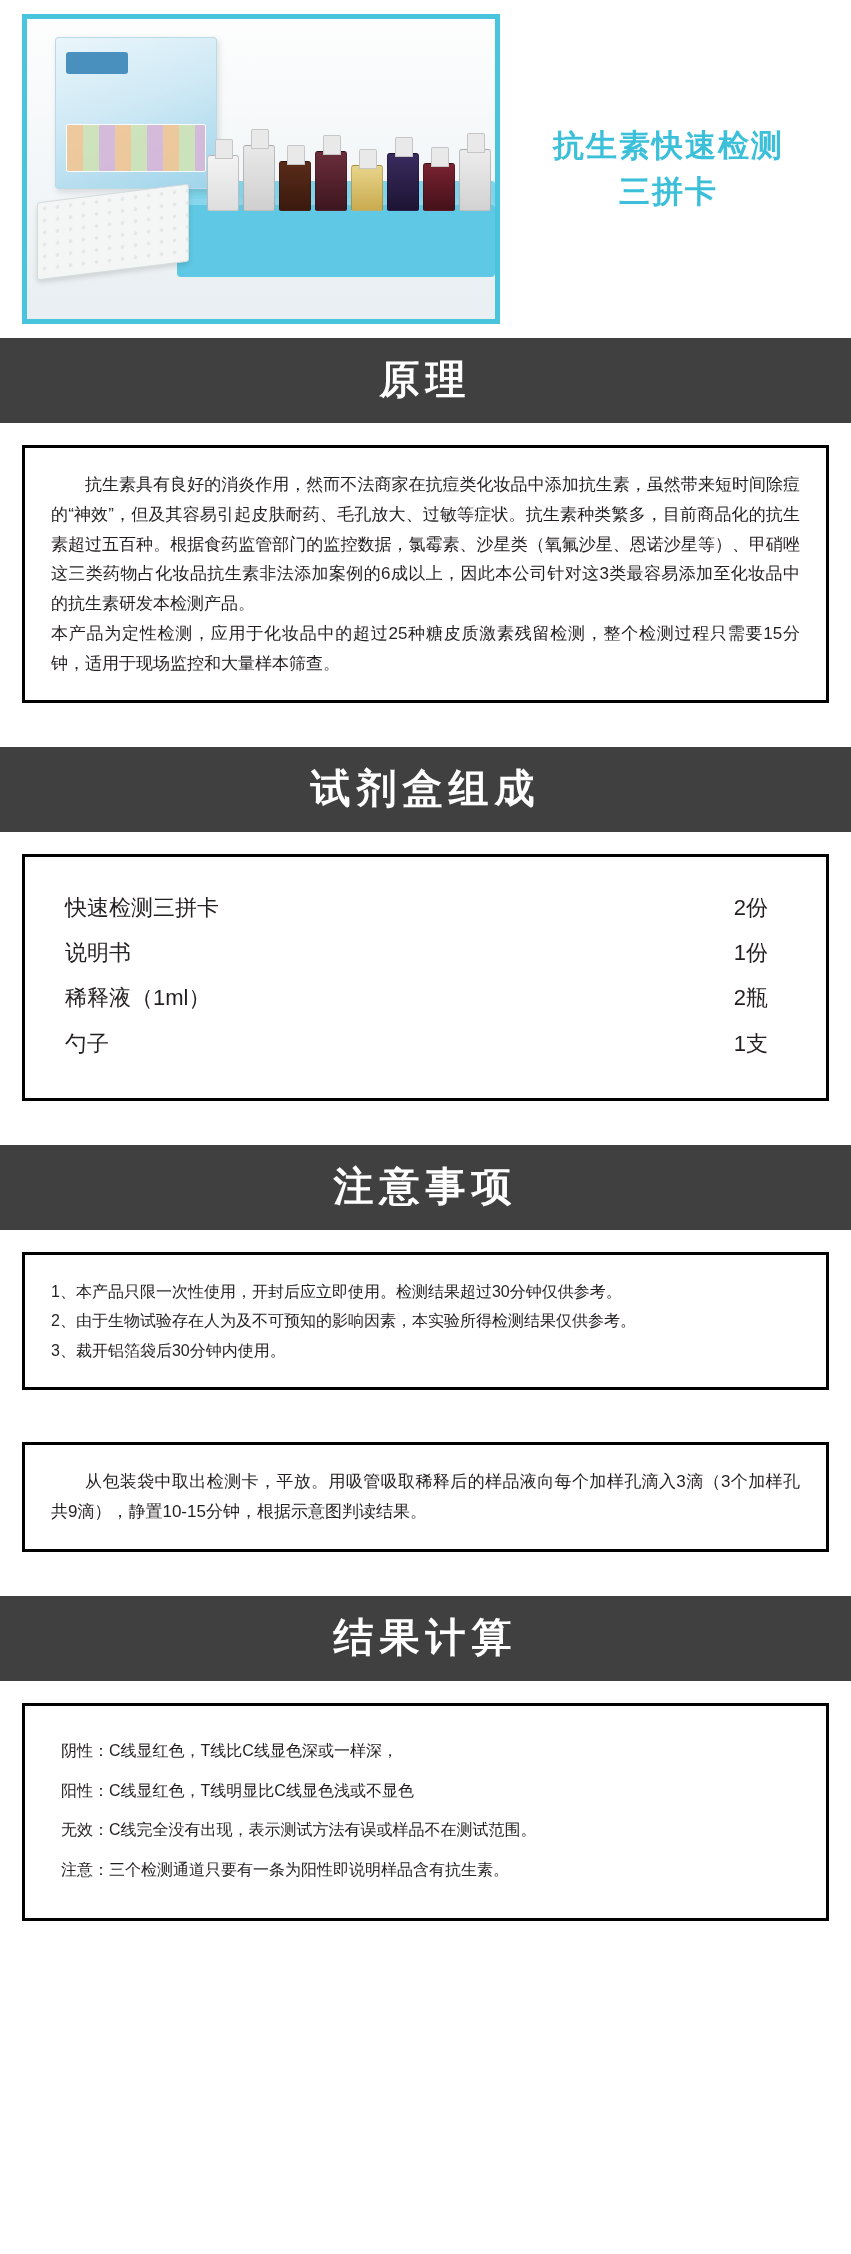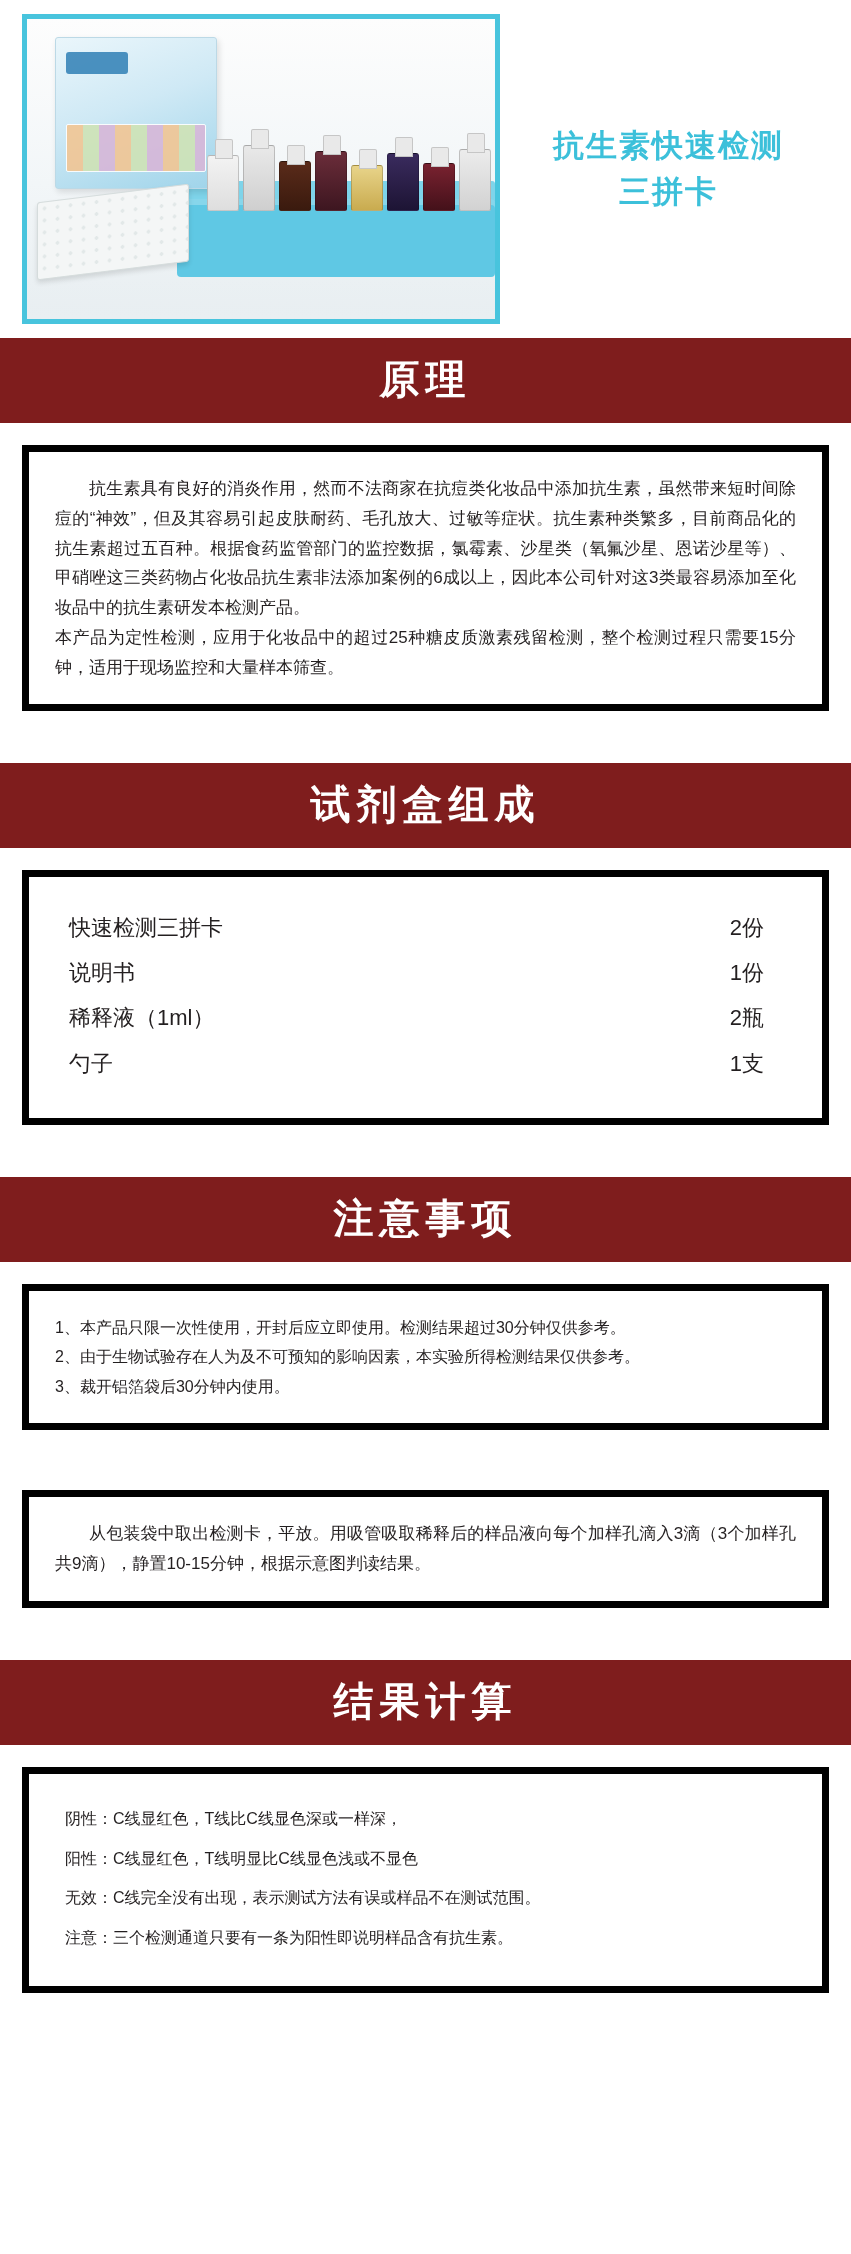--- a/index.html
+++ b/index.html
@@ -142,34 +142,34 @@
     font-size: 31px;
     line-height: 1.5;
     letter-spacing: 2px;
     font-weight: bold;
     padding-left: 8px;
     text-align: center;
   }
 
   
   .banner {
-    background: #7f1d1d;
+    background: #404040;
     color: #ffffff;
     text-align: center;
     font-size: 40px;
     font-weight: bold;
     letter-spacing: 6px;
     padding: 14px 0 16px;
     margin-top: 14px;
   }
 
   
   .card {
-    border: 7px solid #000000;
-    margin: 22px 22px 12px;
+    border: 3px solid #000000;
+    margin: 22px 22px 4px;
     padding: 22px 26px;
     box-sizing: border-box;
     font-size: 17px;
     line-height: 1.75;
     color: #231f20;
   }
   .card p { margin: 0; text-align: justify; }
   .card p.indent { text-indent: 2em; }
 
   

